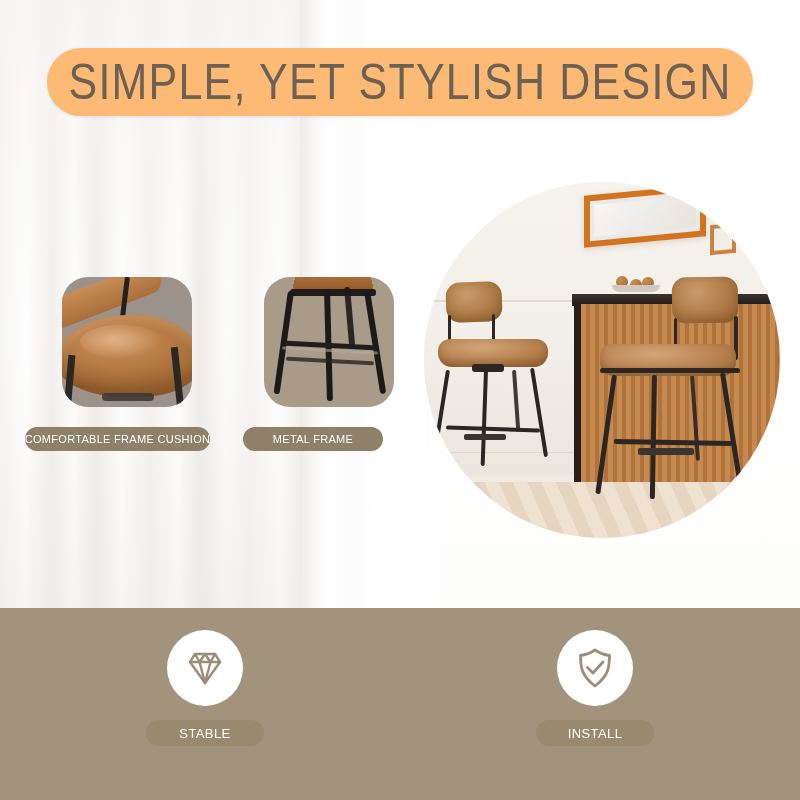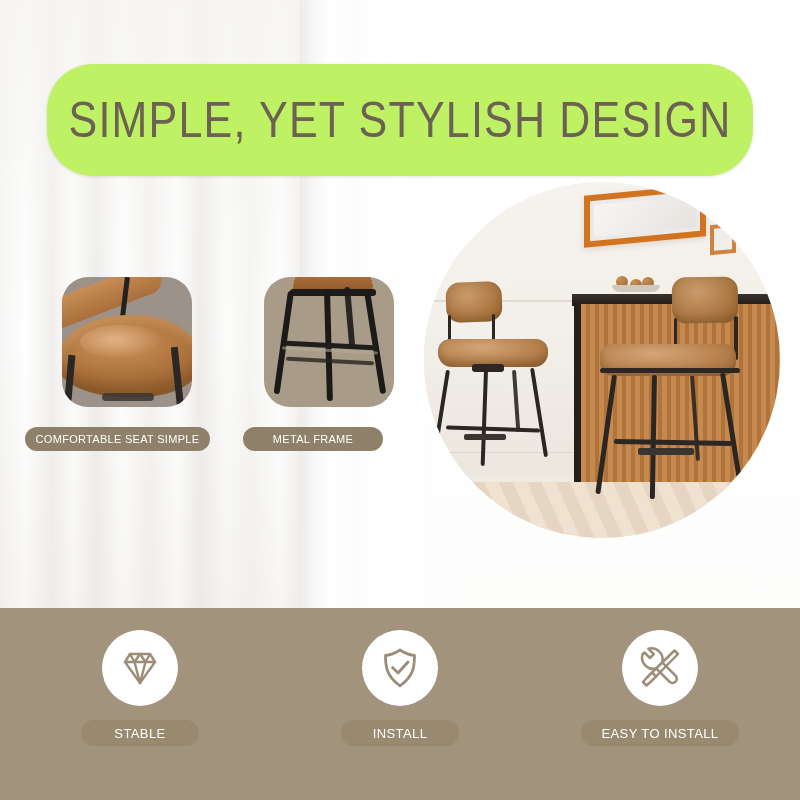--- a/index.html
+++ b/index.html
@@ -31,25 +31,24 @@
     position:absolute; left:430px; top:0; width:370px; height:612px;
     background:linear-gradient(180deg,#ffffff, #ffffff 60%, #fdfdfc);
   }
   .bg-vglow{
     position:absolute; left:300px; top:0; width:170px; height:612px;
     background:linear-gradient(90deg, rgba(255,255,255,0), rgba(255,255,255,.96) 45%, rgba(255,255,255,0));
   }
 
   
   .header-pill{
-    position:absolute; left:47px; top:48px; width:706px; height:112px;
-    background:#bef264; border-radius:46px;
+    position:absolute; left:47px; top:48px; width:706px; height:68px;
+    background:#fdba74; border-radius:46px;
     display:flex; align-items:center; justify-content:center;
     box-shadow:0 1px 3px rgba(120,105,85,.18);
-    margin-top:16px;
   }
   .header-title{
     font-size:43px; letter-spacing:1.2px; color:#6d6154;
     font-family:"Liberation Sans", sans-serif; font-weight:400;
     white-space:nowrap; transform:scaleY(1.16);
   }
 
   
   .thumb{
     position:absolute; width:130px; height:130px; border-radius:26px;
@@ -233,21 +232,21 @@
 
 <div class="thumb thumb-cushion">
   <div class="cu-backrest"></div>
   <div class="cu-leg-a"></div>
   <div class="cu-seat"></div>
   <div class="cu-seat-hl"></div>
   <div class="cu-leg-b"></div>
   <div class="cu-leg-c"></div>
   <div class="cu-base"></div>
 </div>
-<div class="caption-chip chip-cushion">COMFORTABLE SEAT SIMPLE</div>
+<div class="caption-chip chip-cushion">COMFORTABLE FRAME CUSHION</div>
 
 <div class="thumb thumb-frame">
   <div class="fr-seat"></div>
   <div class="fr-apron"></div>
   <div class="fr-leg fr-l4"></div>
   <div class="fr-leg fr-l1"></div>
   <div class="fr-leg fr-l2"></div>
   <div class="fr-leg fr-l3"></div>
   <div class="fr-rail-c"></div>
   <div class="fr-rail-a"></div>
@@ -319,28 +318,15 @@
       <div class="feature-icon">
         <svg width="46" height="46" viewBox="0 0 46 46" fill="none" stroke="#9b8d77" stroke-width="2.8" stroke-linejoin="round" stroke-linecap="round">
           <path d="M23 5 C17 9 12 10 8.5 10.5 C8.5 22 9.5 31 23 41 C36.5 31 37.5 22 37.5 10.5 C34 10 29 9 23 5 Z"></path>
           <path d="M15.5 22.5 L21 28 L31 17"></path>
         </svg>
       </div>
       <div class="feature-chip">INSTALL</div>
     </div>
 
 
-    <div class="feature">
-      <div class="feature-icon">
-        <svg width="46" height="46" viewBox="0 0 46 46" fill="none" stroke="#9b8d77" stroke-width="2.5" stroke-linejoin="round" stroke-linecap="round">
-          <path d="M7.5 7.5 L13 13 L16.8 9.2 L11.3 3.7 C15.2 2.6 19.5 3.7 22.4 6.6
-                   C25.3 9.5 26.2 13.6 25.2 17.3 L38.5 30.6 C40.2 32.3 40.2 35 38.5 36.7
-                   C36.8 38.4 34.1 38.4 32.4 36.7 L19.1 23.4 C15.4 24.4 11.3 23.5 8.4 20.6
-                   C5.5 17.7 4.4 13.4 5.5 9.5 Z"></path>
-          <path d="M37.5 5.5 L41 9 L19 31.5 L14 36.5 L9.5 40.5 L6 37 L10 32.5 L15 27.5 Z"></path>
-          <path d="M15 27.5 L19 31.5"></path>
-        </svg>
-      </div>
-      <div class="feature-chip">EASY TO INSTALL</div>
-    </div>
 
   </div>
 </div>
 
 </body></html>

